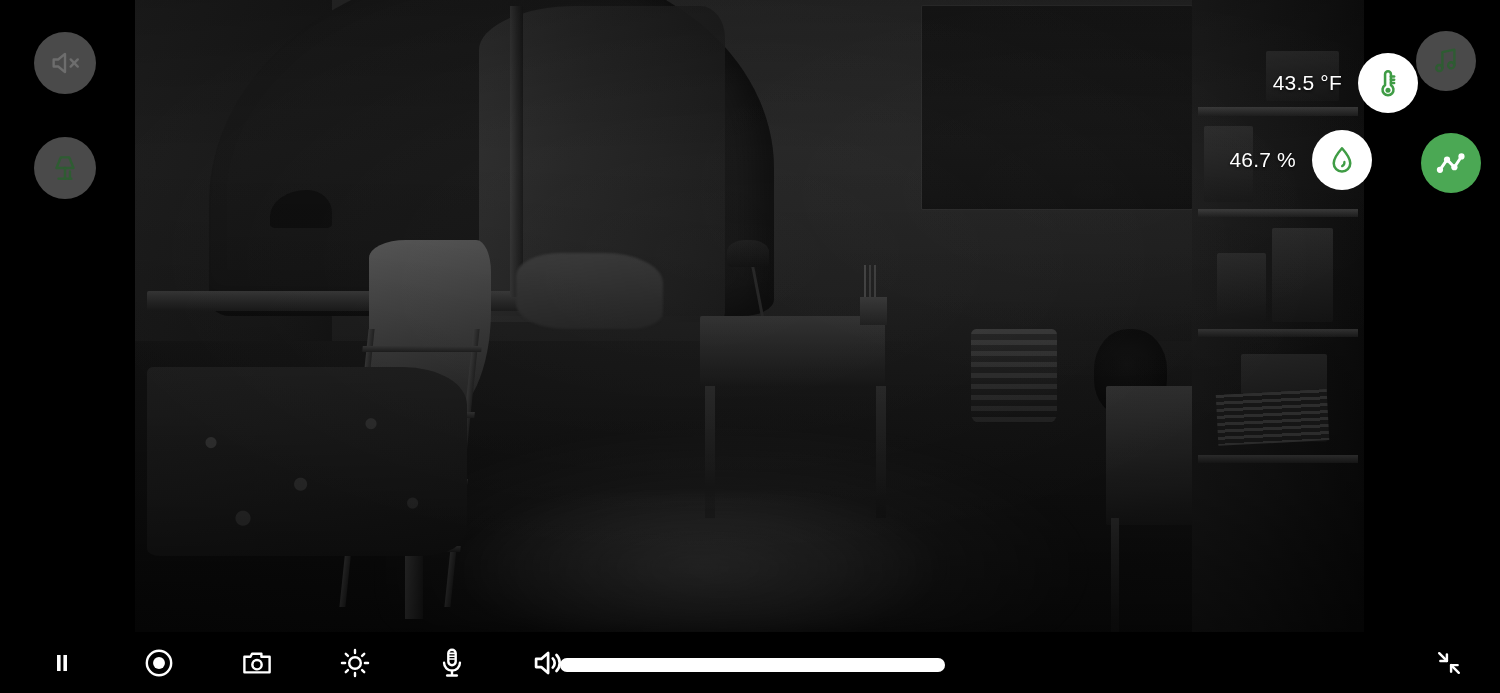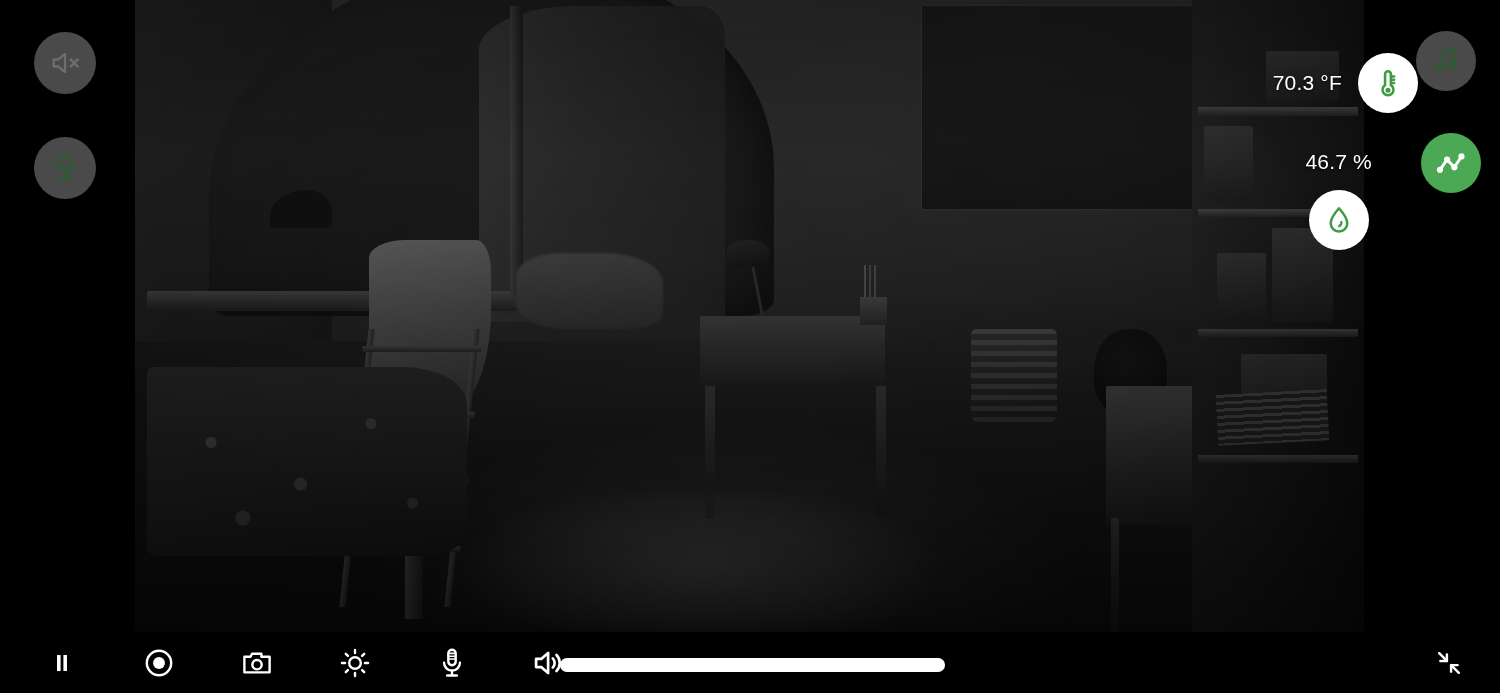--- a/index.html
+++ b/index.html
@@ -252,21 +252,21 @@
     text-shadow: 0 1px 3px rgba(0,0,0,0.85);
   }
   .pill {
     width: 60px; height: 60px;
     border-radius: 50%;
     background: #ffffff;
     display: flex; align-items: center; justify-content: center;
     flex: 0 0 auto;
   }
   #sensor-temperature { right: 82px; top: 53px; }
-  #sensor-humidity    { right: 128px; top: 150px; flex-direction: column; }
+  #sensor-humidity    { right: 128px; top: 130px; }
   #sensor-air         { right: 82px; top: 223px; }
 
   .round-action {
     position: absolute;
     width: 60px; height: 60px;
     border-radius: 50%;
     display: flex; align-items: center; justify-content: center;
     z-index: 61;
   }
   #btn-lullaby { right: 24px; top: 31px; background: #4a4a4a; }
@@ -397,21 +397,21 @@
       <svg class="ic" width="34" height="34" viewBox="0 0 24 24" fill="none" stroke="#2e5c32" stroke-width="1.7" stroke-linecap="round" stroke-linejoin="round">
         <path d="M9 4.5h6l3 7.5H6z"></path>
         <line x1="12" y1="12" x2="12" y2="19.5"></line>
         <line x1="7.5" y1="19.5" x2="16.5" y2="19.5"></line>
         <line x1="15.5" y1="14.5" x2="15.5" y2="19.5"></line>
       </svg>
     </span>
   </div>
 
   <div id="sensor-temperature" class="sensor-row">
-    <span class="sensor-value">70.3 °F</span>
+    <span class="sensor-value">43.5 °F</span>
     <span class="pill">
       <svg class="ic" width="32" height="32" viewBox="0 0 24 24" fill="none" stroke="#3F9C45" stroke-width="1.9" stroke-linecap="round" stroke-linejoin="round">
         <path d="M12 3.2a2.2 2.2 0 0 1 2.2 2.2v8.2a4.1 4.1 0 1 1-4.4 0V5.4A2.2 2.2 0 0 1 12 3.2z"></path>
         <circle cx="12" cy="17.4" r="1.9" fill="#3F9C45" stroke="none"></circle>
         <line x1="14.2" y1="7.2" x2="16.6" y2="7.2"></line>
         <line x1="14.2" y1="9.6" x2="16.6" y2="9.6"></line>
         <line x1="14.2" y1="12" x2="16.6" y2="12"></line>
       </svg>
     </span>
   </div>

